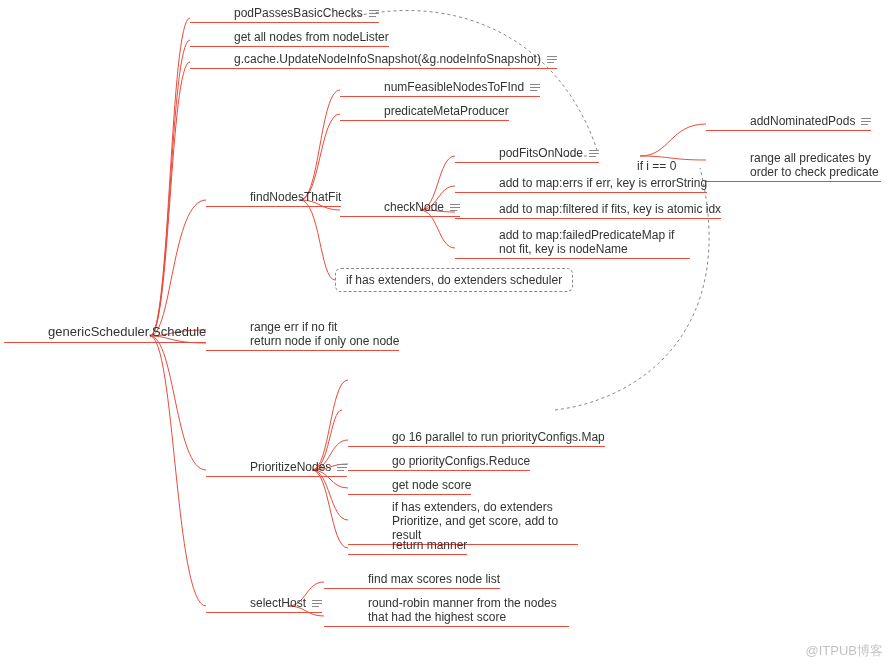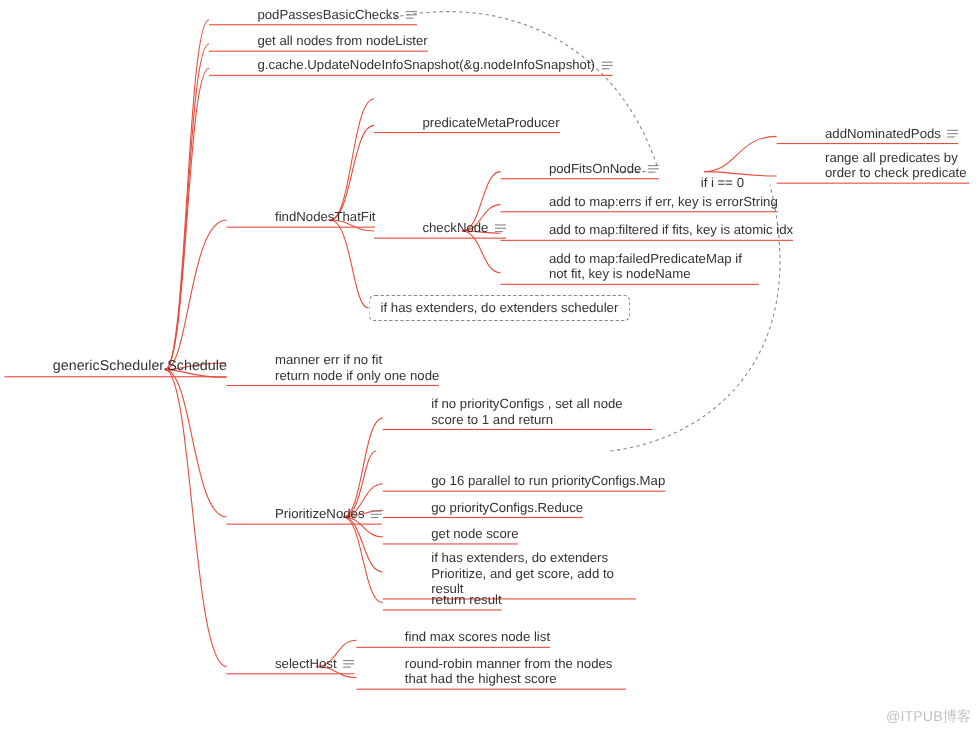--- a/index.html
+++ b/index.html
@@ -147,20 +147,28 @@
         <span></span>
         <span></span>
         <span></span>
       </span>
 </div>
 
 <div class="node underline" style="left:206px; top:190px;">
   <span>findNodesThatFit</span>
 </div>
 
+<div class="node underline" style="left:340px; top:80px;">
+  <span>numFeasibleNodesToFInd</span>
+  <span class="notes-icon">
+        <span></span>
+        <span></span>
+        <span></span>
+      </span>
+</div>
 <div class="node underline" style="left:340px; top:104px;">
   <span>predicateMetaProducer</span>
 </div>
 <div class="node underline" style="left:340px; top:200px;">
   <span>checkNode</span>
   <span class="notes-icon">
         <span></span>
         <span></span>
         <span></span>
       </span>
@@ -178,71 +186,68 @@
   <span>if i == 0</span>
 </div>
 <div class="node underline" style="left:706px; top:114px;">
   <span>addNominatedPods</span>
   <span class="notes-icon">
         <span></span>
         <span></span>
         <span></span>
       </span>
 </div>
-<div class="node underline" style="left:706px; top:136px; white-space:normal; width:175px;">
+<div class="node underline" style="left:706px; top:151px; white-space:normal; width:175px;">
   <span>range all predicates by order to check predicate</span>
 </div>
 
 <div class="node underline" style="left:455px; top:176px;">
   <span>add to map:errs if err, key is errorString</span>
 </div>
 <div class="node underline" style="left:455px; top:202px;">
   <span>add to map:filtered if fits, key is atomic idx</span>
 </div>
 <div class="node underline" style="left:455px; top:228px; white-space:normal; width:235px;">
   <span>add to map:failedPredicateMap if not fit, key is nodeName</span>
 </div>
 
 <div class="node boxed" style="left:335px; top:268px;">
   <span>if has extenders, do extenders scheduler</span>
 </div>
 
 <div class="node underline" style="left:206px; top:320px; border-bottom:none;">
-  <span>manner err if no fit</span>
+  <span>range err if no fit</span>
 </div>
 <div class="node underline" style="left:206px; top:334px;">
   <span>return node if only one node</span>
 </div>
 
 <div class="node underline" style="left:206px; top:460px;">
   <span>PrioritizeNodes</span>
   <span class="notes-icon">
         <span></span>
         <span></span>
         <span></span>
       </span>
 </div>
 
-<div class="node underline" style="left:348px; top:360px; white-space:normal; width:245px;">
-  <span>if no priorityConfigs , set all node score to 1 and return</span>
-</div>
 <div class="node underline" style="left:348px; top:430px;">
   <span>go 16 parallel to run priorityConfigs.Map</span>
 </div>
 <div class="node underline" style="left:348px; top:454px;">
   <span>go priorityConfigs.Reduce</span>
 </div>
 <div class="node underline" style="left:348px; top:478px;">
   <span>get node score</span>
 </div>
 <div class="node underline" style="left:348px; top:500px; white-space:normal; width:230px;">
   <span>if has extenders, do extenders Prioritize, and get score, add to result</span>
 </div>
 <div class="node underline" style="left:348px; top:538px;">
-  <span>return result</span>
+  <span>return manner</span>
 </div>
 
 <div class="node underline" style="left:206px; top:596px;">
   <span>selectHost</span>
   <span class="notes-icon">
         <span></span>
         <span></span>
         <span></span>
       </span>
 </div>

